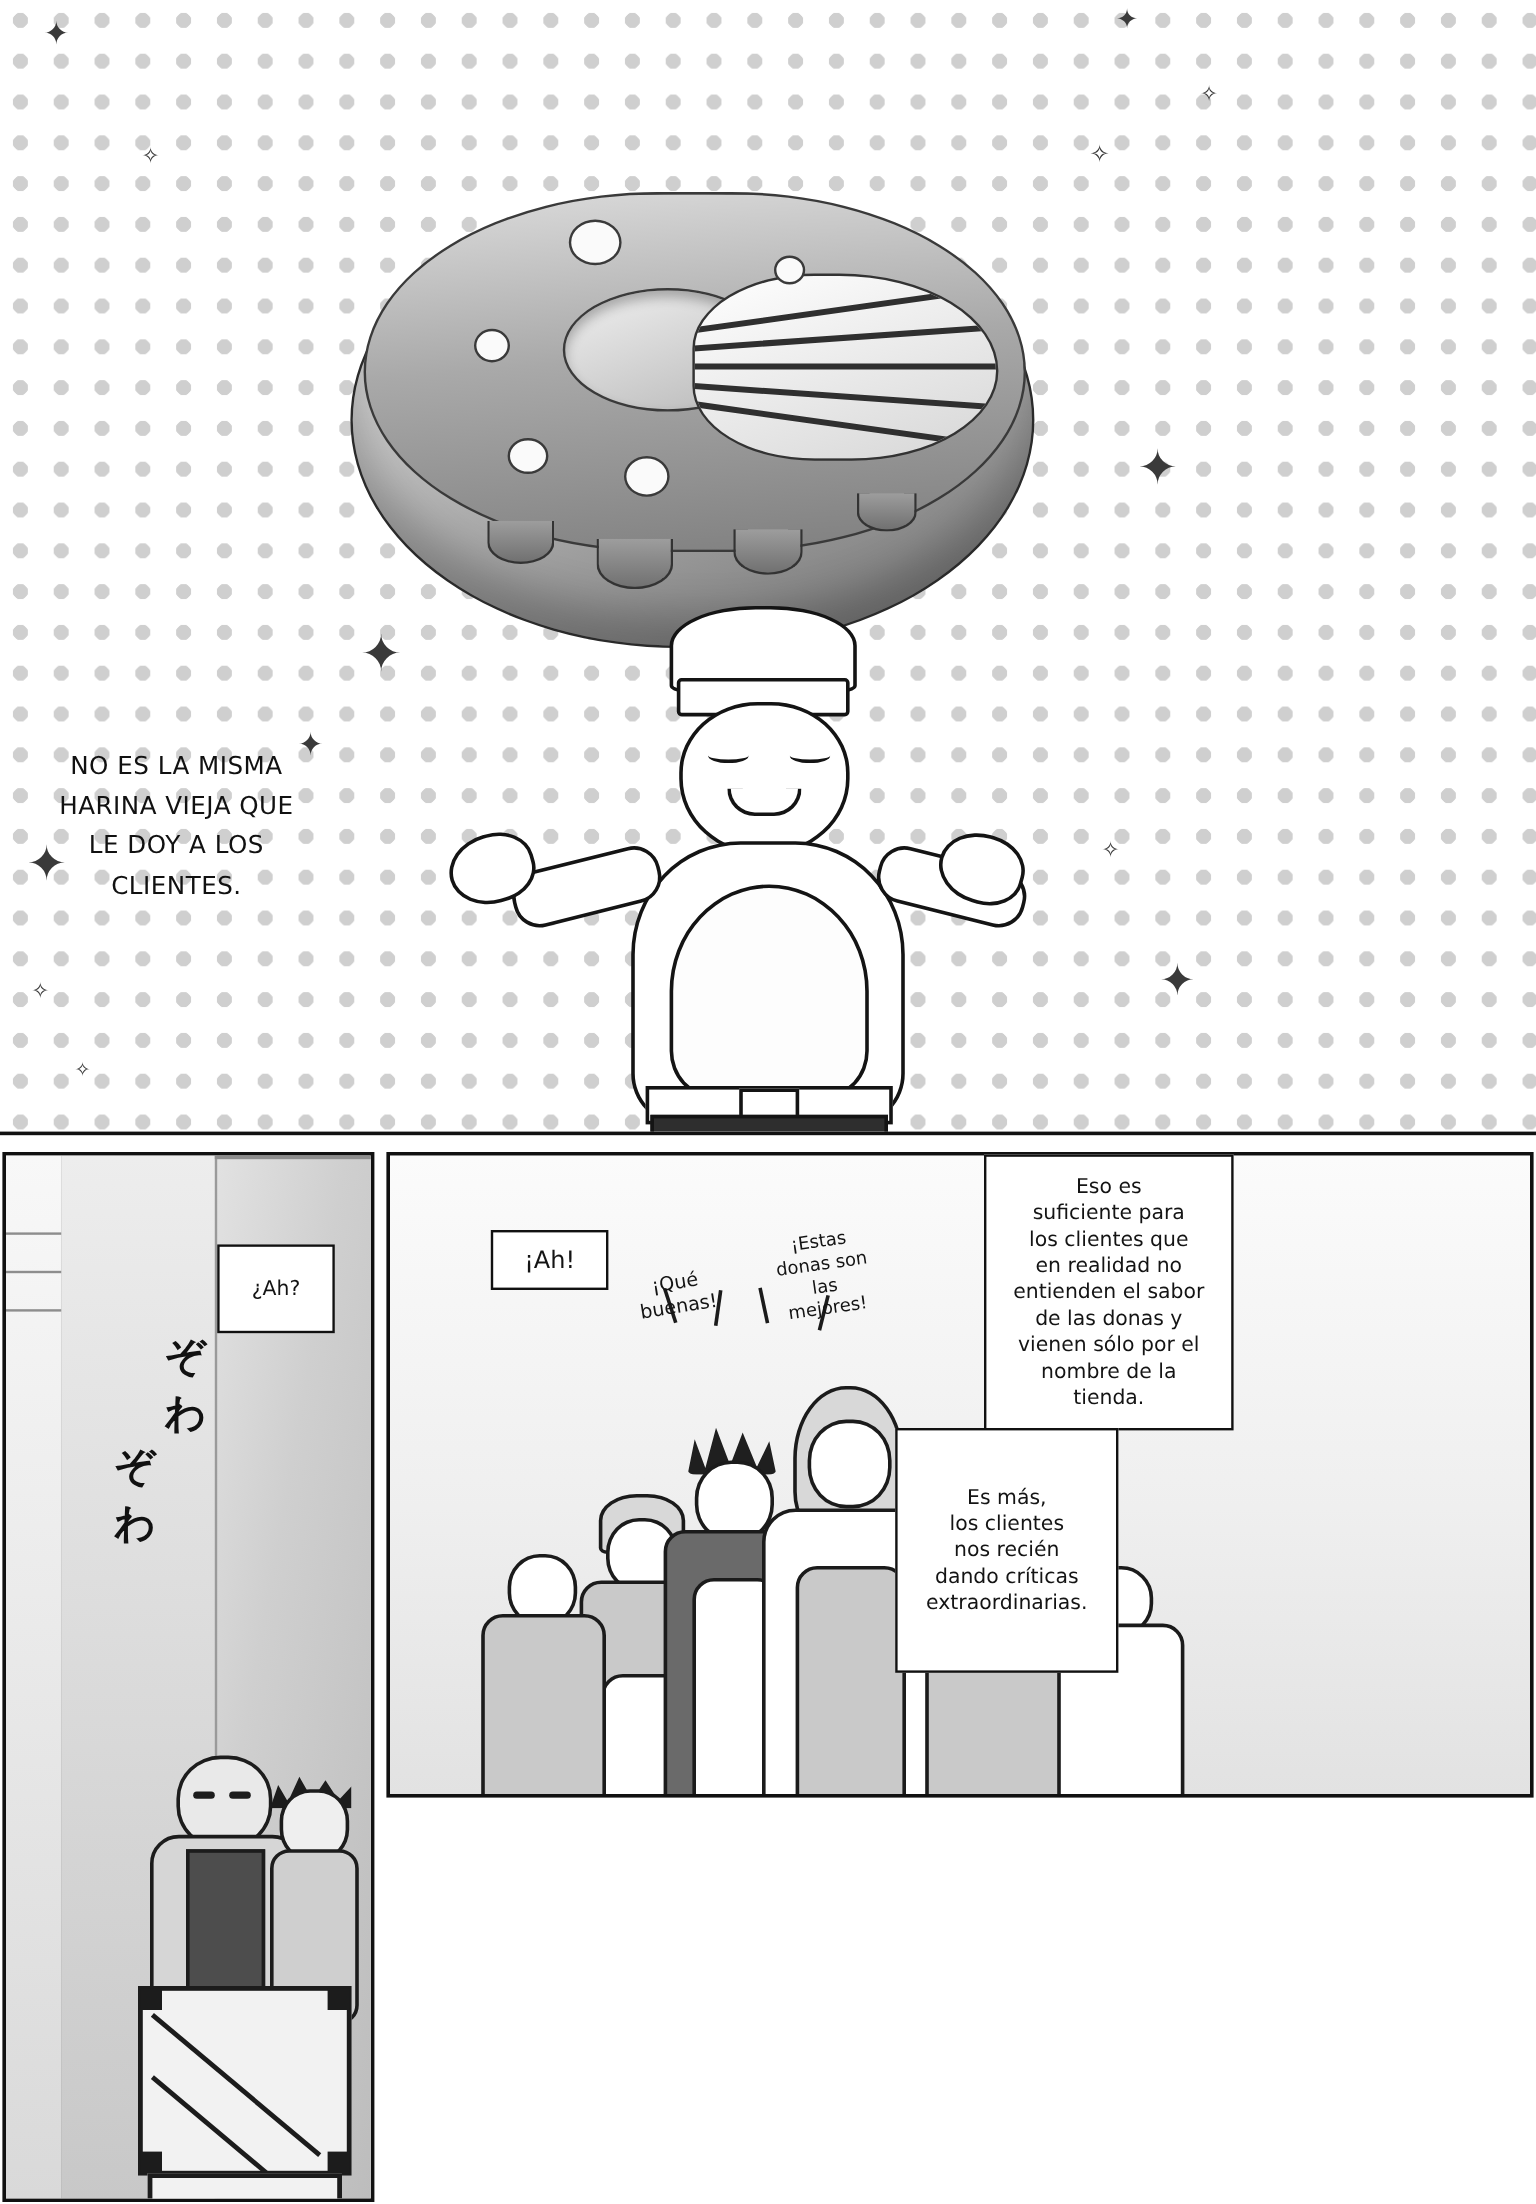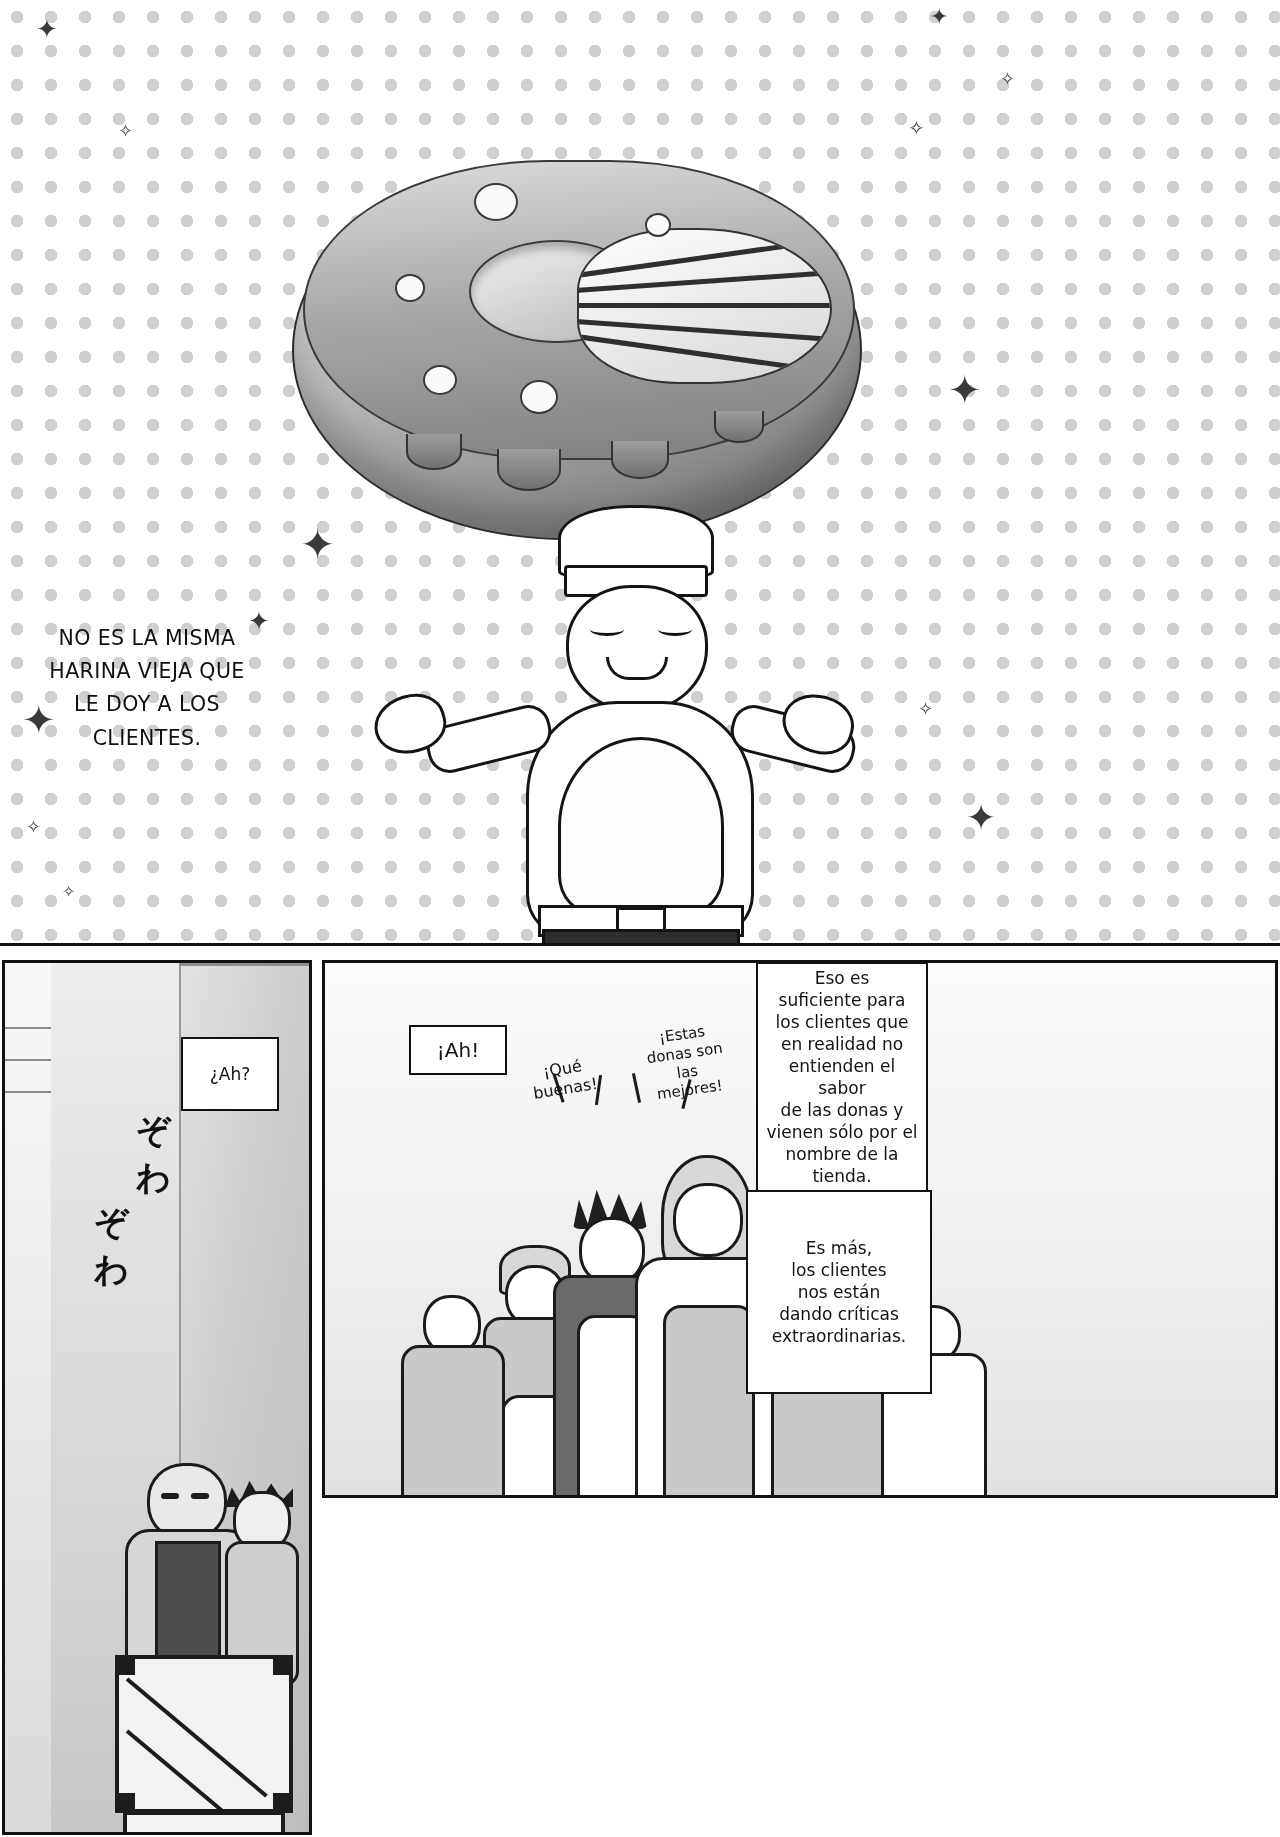--- a/index.html
+++ b/index.html
@@ -301,30 +301,30 @@
 donas son
 las
 mejores!</div>
 
   <div class="bubble" style="left:84px;top:62px;width:98px;height:50px;font-size:20px;">
     <span>¡Ah!</span>
   </div>
 
 </div>
 
-<div class="bubble" style="left:756px;top:962px;width:172px;height:230px;z-index:5;">
+<div class="bubble" style="left:820px;top:962px;width:208px;height:230px;z-index:5;">
   <span>Eso es
 suficiente para
 los clientes que
 en realidad no
 entienden el sabor
 de las donas y
 vienen sólo por el
 nombre de la
 tienda.</span>
 </div>
 <div class="bubble" style="left:746px;top:1190px;width:186px;height:204px;z-index:5;">
   <span>Es más,
 los clientes
-nos están
+nos recién
 dando críticas
 extraordinarias.</span>
 </div>
 
 </body></html>

